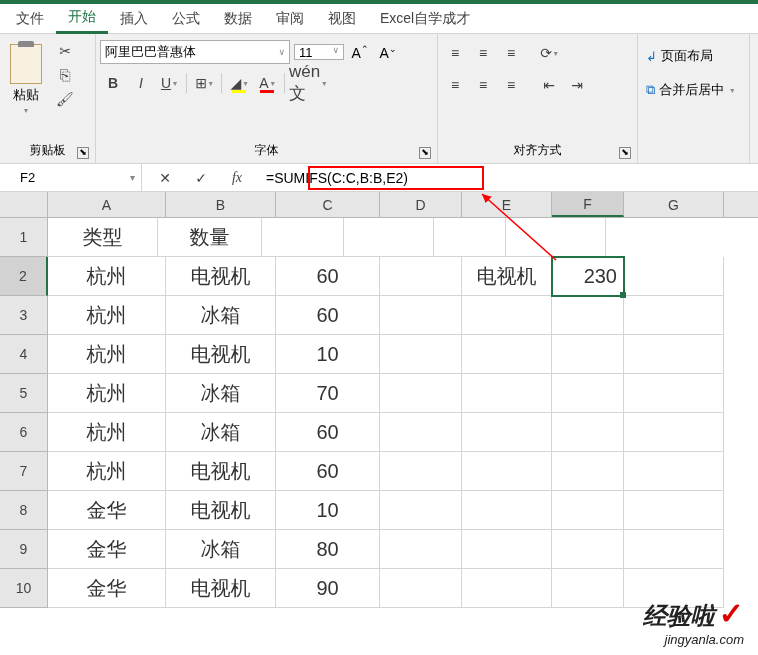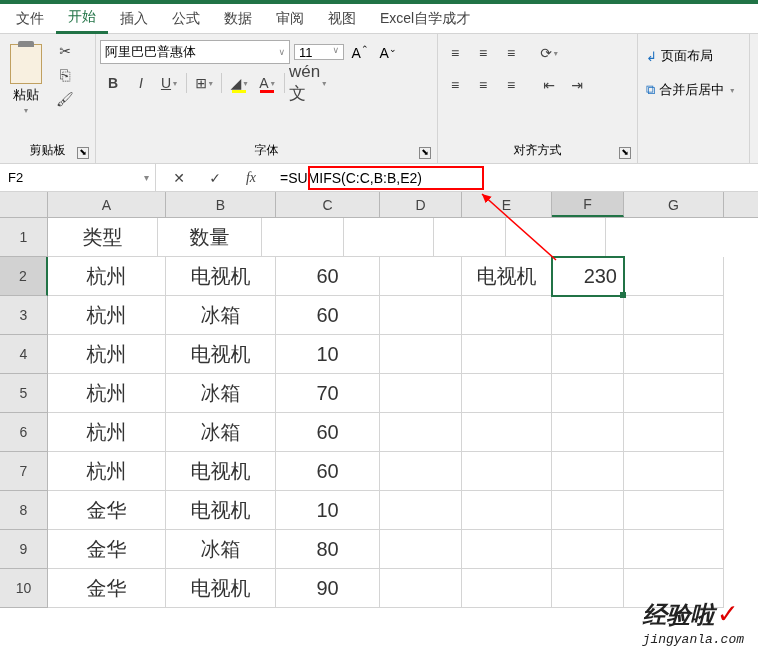--- a/index.html
+++ b/index.html
@@ -34,21 +34,21 @@
   .tbtn { min-width: 26px; height: 26px; display: flex; align-items: center; justify-content: center; cursor: pointer; font-size: 14px; color: #444; gap: 2px; position: relative; }
   .tbtn .dd { font-size: 8px; color: #888; }
   .color-bar { position: absolute; bottom: 3px; width: 14px; height: 3px; }
   
   .align-group { width: 200px; }
   
   .extra-group { width: 112px; }
   .extra-btn { display: flex; align-items: center; gap: 4px; font-size: 13px; cursor: pointer; height: 24px; padding: 0 4px; }
   
   .formula-bar-row { display: flex; align-items: center; border-bottom: 1px solid #d4d4d4; height: 28px; background: #fff; }
-  .name-box { width: 156px; height: 100%; border-right: 1px solid #d4d4d4; padding: 0 8px; display: flex; align-items: center; font-size: 13px; position: relative; }
+  .name-box { width: 142px; height: 100%; border-right: 1px solid #d4d4d4; padding: 0 20px; display: flex; align-items: center; font-size: 13px; position: relative; }
   .name-box .dd-arrow { position: absolute; right: 6px; font-size: 10px; color: #888; }
   .fn-btns { display: flex; gap: 10px; padding: 0 10px; color: #888; align-items: center; }
   .fx-label { font-style: italic; font-family: serif; }
   .formula-input { flex: 1; padding: 0 6px; display: flex; align-items: center; font-size: 14px; height: 100%; }
   .formula-highlight { position: absolute; border: 2px solid #ff0000; pointer-events: none; }
   
   .grid-area { position: relative; }
   .col-headers { display: flex; background: #e6e6e6; border-bottom: 1px solid #b7b7b7; height: 26px; }
   .select-all { width: 48px; border-right: 1px solid #b7b7b7; background: #e6e6e6; }
   .col-h { border-right: 1px solid #b7b7b7; display: flex; align-items: center; justify-content: center; font-size: 14px; color: #444; background: #e6e6e6; }
@@ -64,21 +64,21 @@
   .grid-row { display: flex; height: 39px; }
   .row-h { width: 48px; border-right: 1px solid #b7b7b7; border-bottom: 1px solid #b7b7b7; background: #e6e6e6; display: flex; align-items: center; justify-content: center; font-size: 14px; color: #444; }
   .row-h.active { background: #d2d2d2; border-right: 2px solid #217346; }
   .cell { border-right: 1px solid #d4d4d4; border-bottom: 1px solid #d4d4d4; display: flex; align-items: center; justify-content: center; font-size: 20px; color: #333; padding: 0 6px; }
   .cell.num { justify-content: flex-end; }
   .cell.selected { outline: 2px solid #217346; outline-offset: -1px; position: relative; }
   .cell.selected::after { content: ""; position: absolute; right: -3px; bottom: -3px; width: 6px; height: 6px; background: #217346; }
   
   .arrow-line { position: absolute; z-index: 10; pointer-events: none; }
   
-  .watermark { position: absolute; right: 14px; bottom: 8px; z-index: 20; font-family: Liberation Mono, monospace; color: #222; text-align: left; margin-left: 39px; }
+  .watermark { position: absolute; right: 14px; bottom: 8px; z-index: 20; font-family: Liberation Sans, sans-serif; color: #222; text-align: right; margin-left: 39px; }
   .watermark .big { font-size: 24px; font-weight: bold; font-style: italic; }
   .watermark .small { font-size: 13px; font-style: italic; }
   .checkmark { color: #d00; font-size: 30px; font-weight: bold; margin-left: 4px; }
 </style>
 </head>
 <body>
 
 <div class="top-border"></div>
 
 <div class="tabs">

